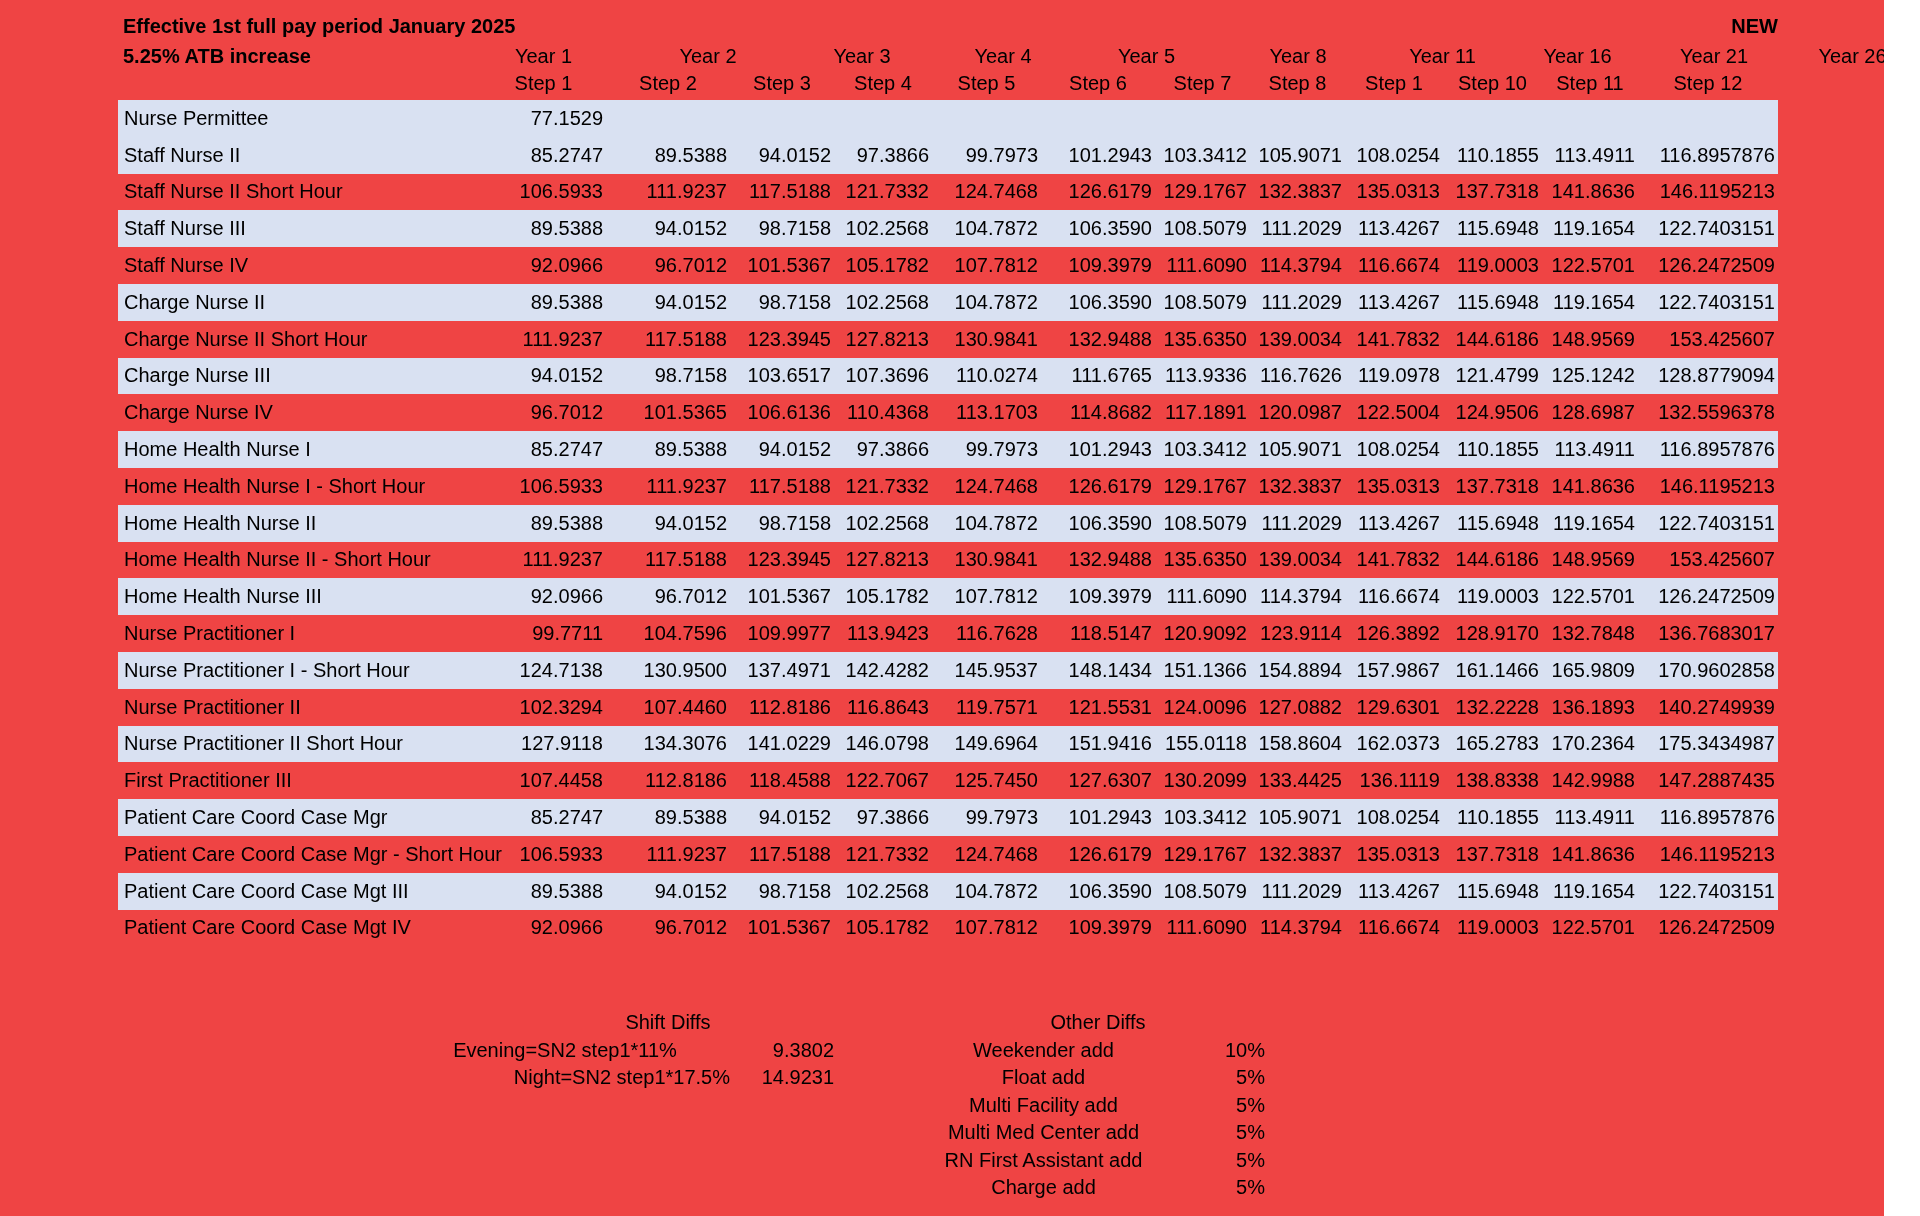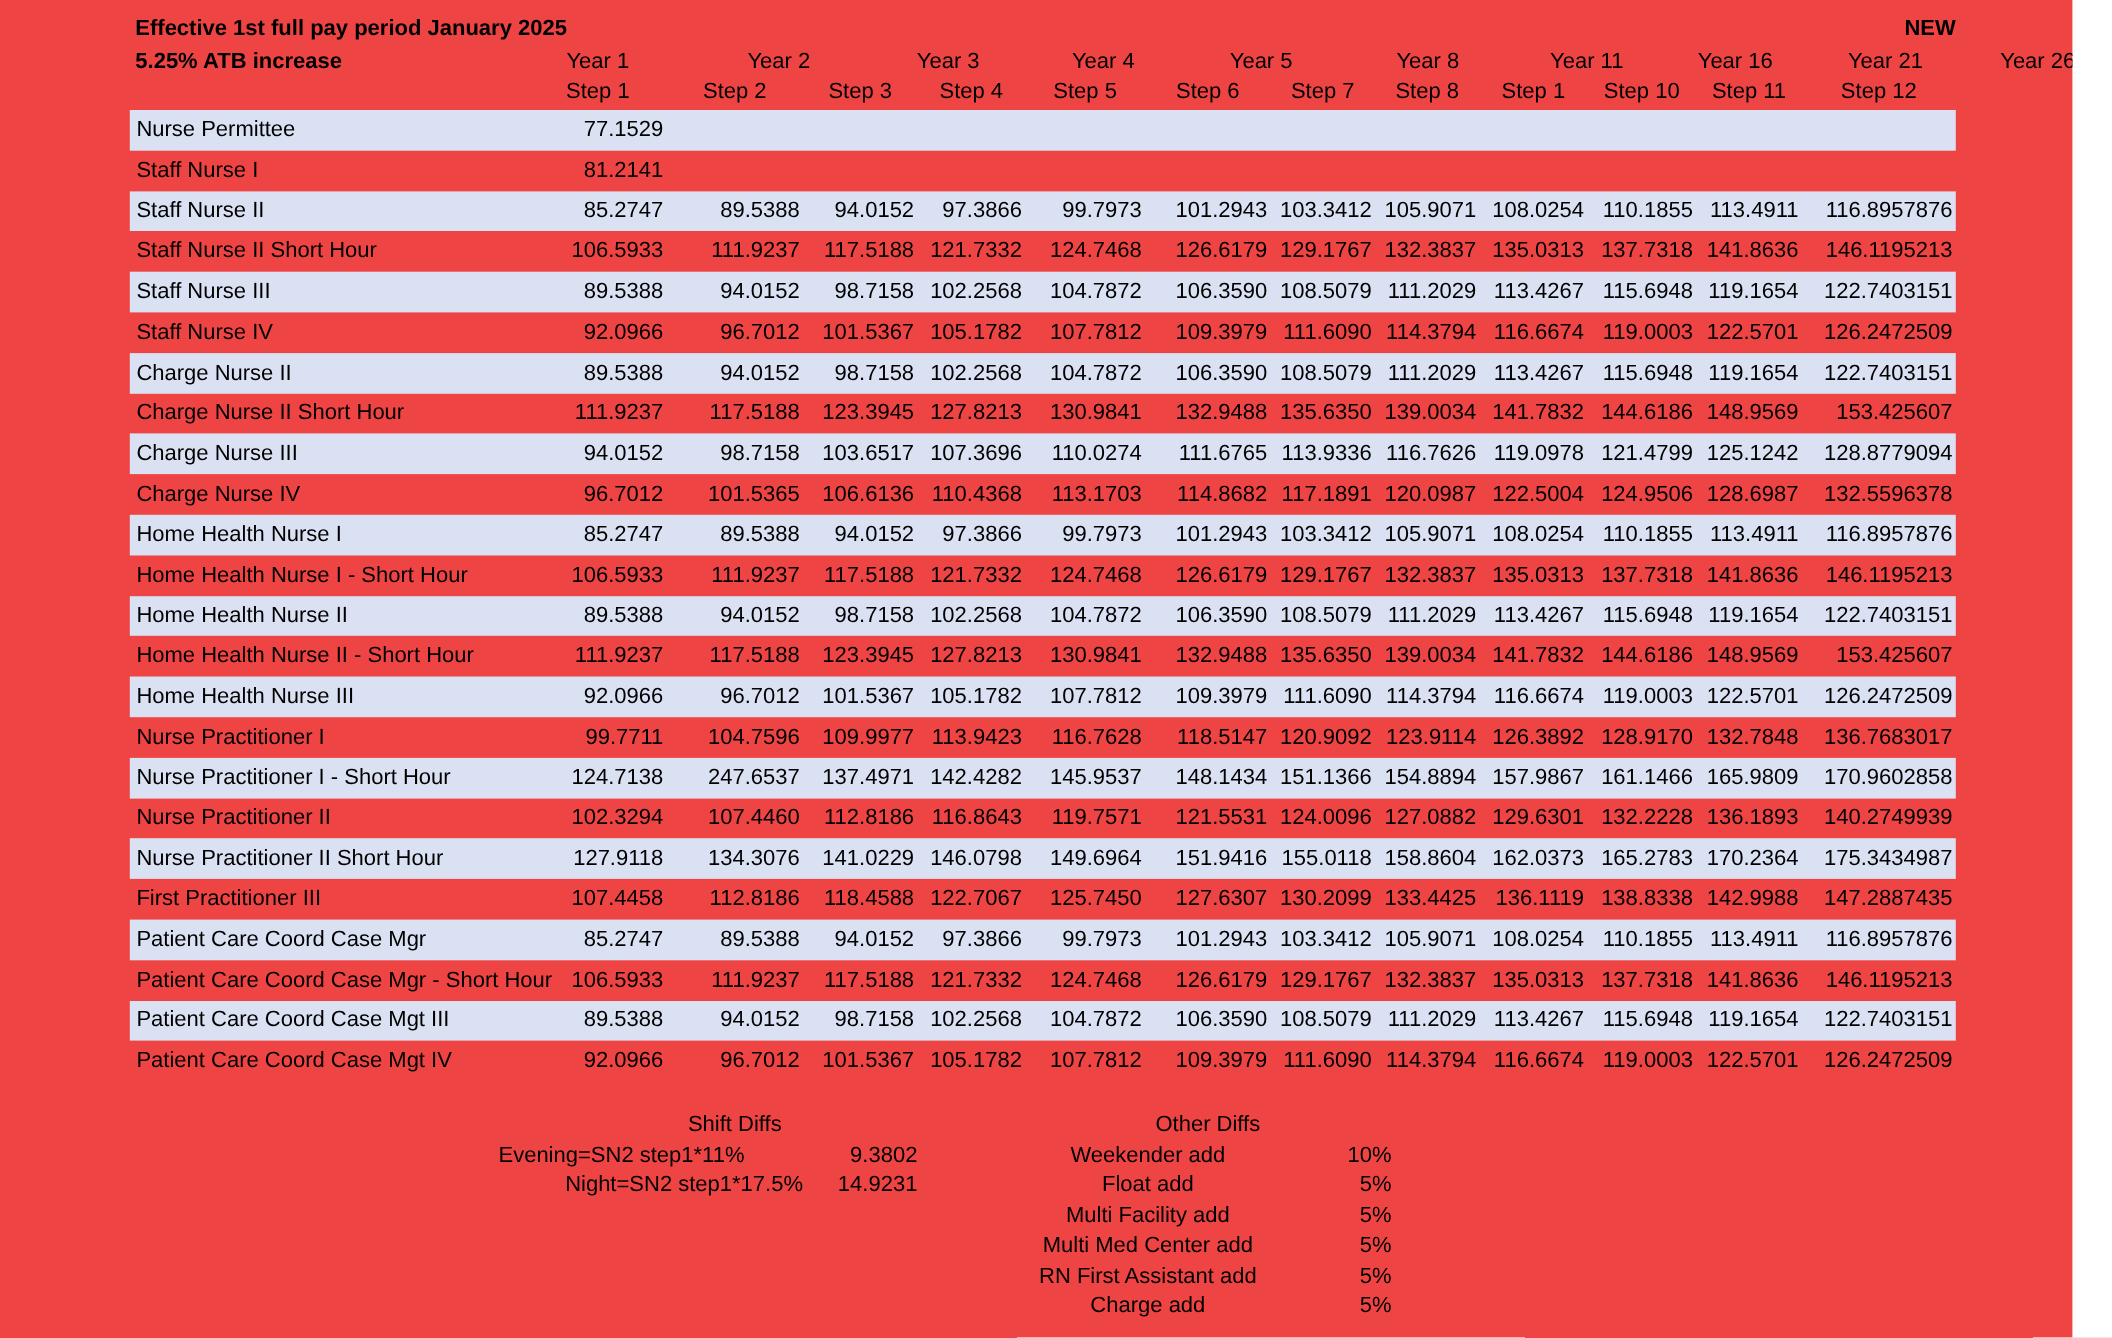--- a/index.html
+++ b/index.html
@@ -77,35 +77,20 @@
         <div class="cell num"></div>
         <div class="cell num"></div>
         <div class="cell num"></div>
         <div class="cell num"></div>
         <div class="cell num"></div>
         <div class="cell num"></div>
         <div class="cell num"></div>
         <div class="cell num"></div>
         <div class="cell num"></div>
       </div>
-      <div class="trow">
-        <div class="cell name">Staff Nurse I</div>
-        <div class="cell num">81.2141</div>
-        <div class="cell num"></div>
-        <div class="cell num"></div>
-        <div class="cell num"></div>
-        <div class="cell num"></div>
-        <div class="cell num"></div>
-        <div class="cell num"></div>
-        <div class="cell num"></div>
-        <div class="cell num"></div>
-        <div class="cell num"></div>
-        <div class="cell num"></div>
-        <div class="cell num"></div>
-      </div>
       <div class="trow band">
         <div class="cell name">Staff Nurse II</div>
         <div class="cell num">85.2747</div>
         <div class="cell num">89.5388</div>
         <div class="cell num">94.0152</div>
         <div class="cell num">97.3866</div>
         <div class="cell num">99.7973</div>
         <div class="cell num">101.2943</div>
         <div class="cell num">103.3412</div>
         <div class="cell num">105.9071</div>
@@ -305,21 +290,21 @@
         <div class="cell num">120.9092</div>
         <div class="cell num">123.9114</div>
         <div class="cell num">126.3892</div>
         <div class="cell num">128.9170</div>
         <div class="cell num">132.7848</div>
         <div class="cell num">136.7683017</div>
       </div>
       <div class="trow band">
         <div class="cell name">Nurse Practitioner I - Short Hour</div>
         <div class="cell num">124.7138</div>
-        <div class="cell num">247.6537</div>
+        <div class="cell num">130.9500</div>
         <div class="cell num">137.4971</div>
         <div class="cell num">142.4282</div>
         <div class="cell num">145.9537</div>
         <div class="cell num">148.1434</div>
         <div class="cell num">151.1366</div>
         <div class="cell num">154.8894</div>
         <div class="cell num">157.9867</div>
         <div class="cell num">161.1466</div>
         <div class="cell num">165.9809</div>
         <div class="cell num">170.9602858</div>

